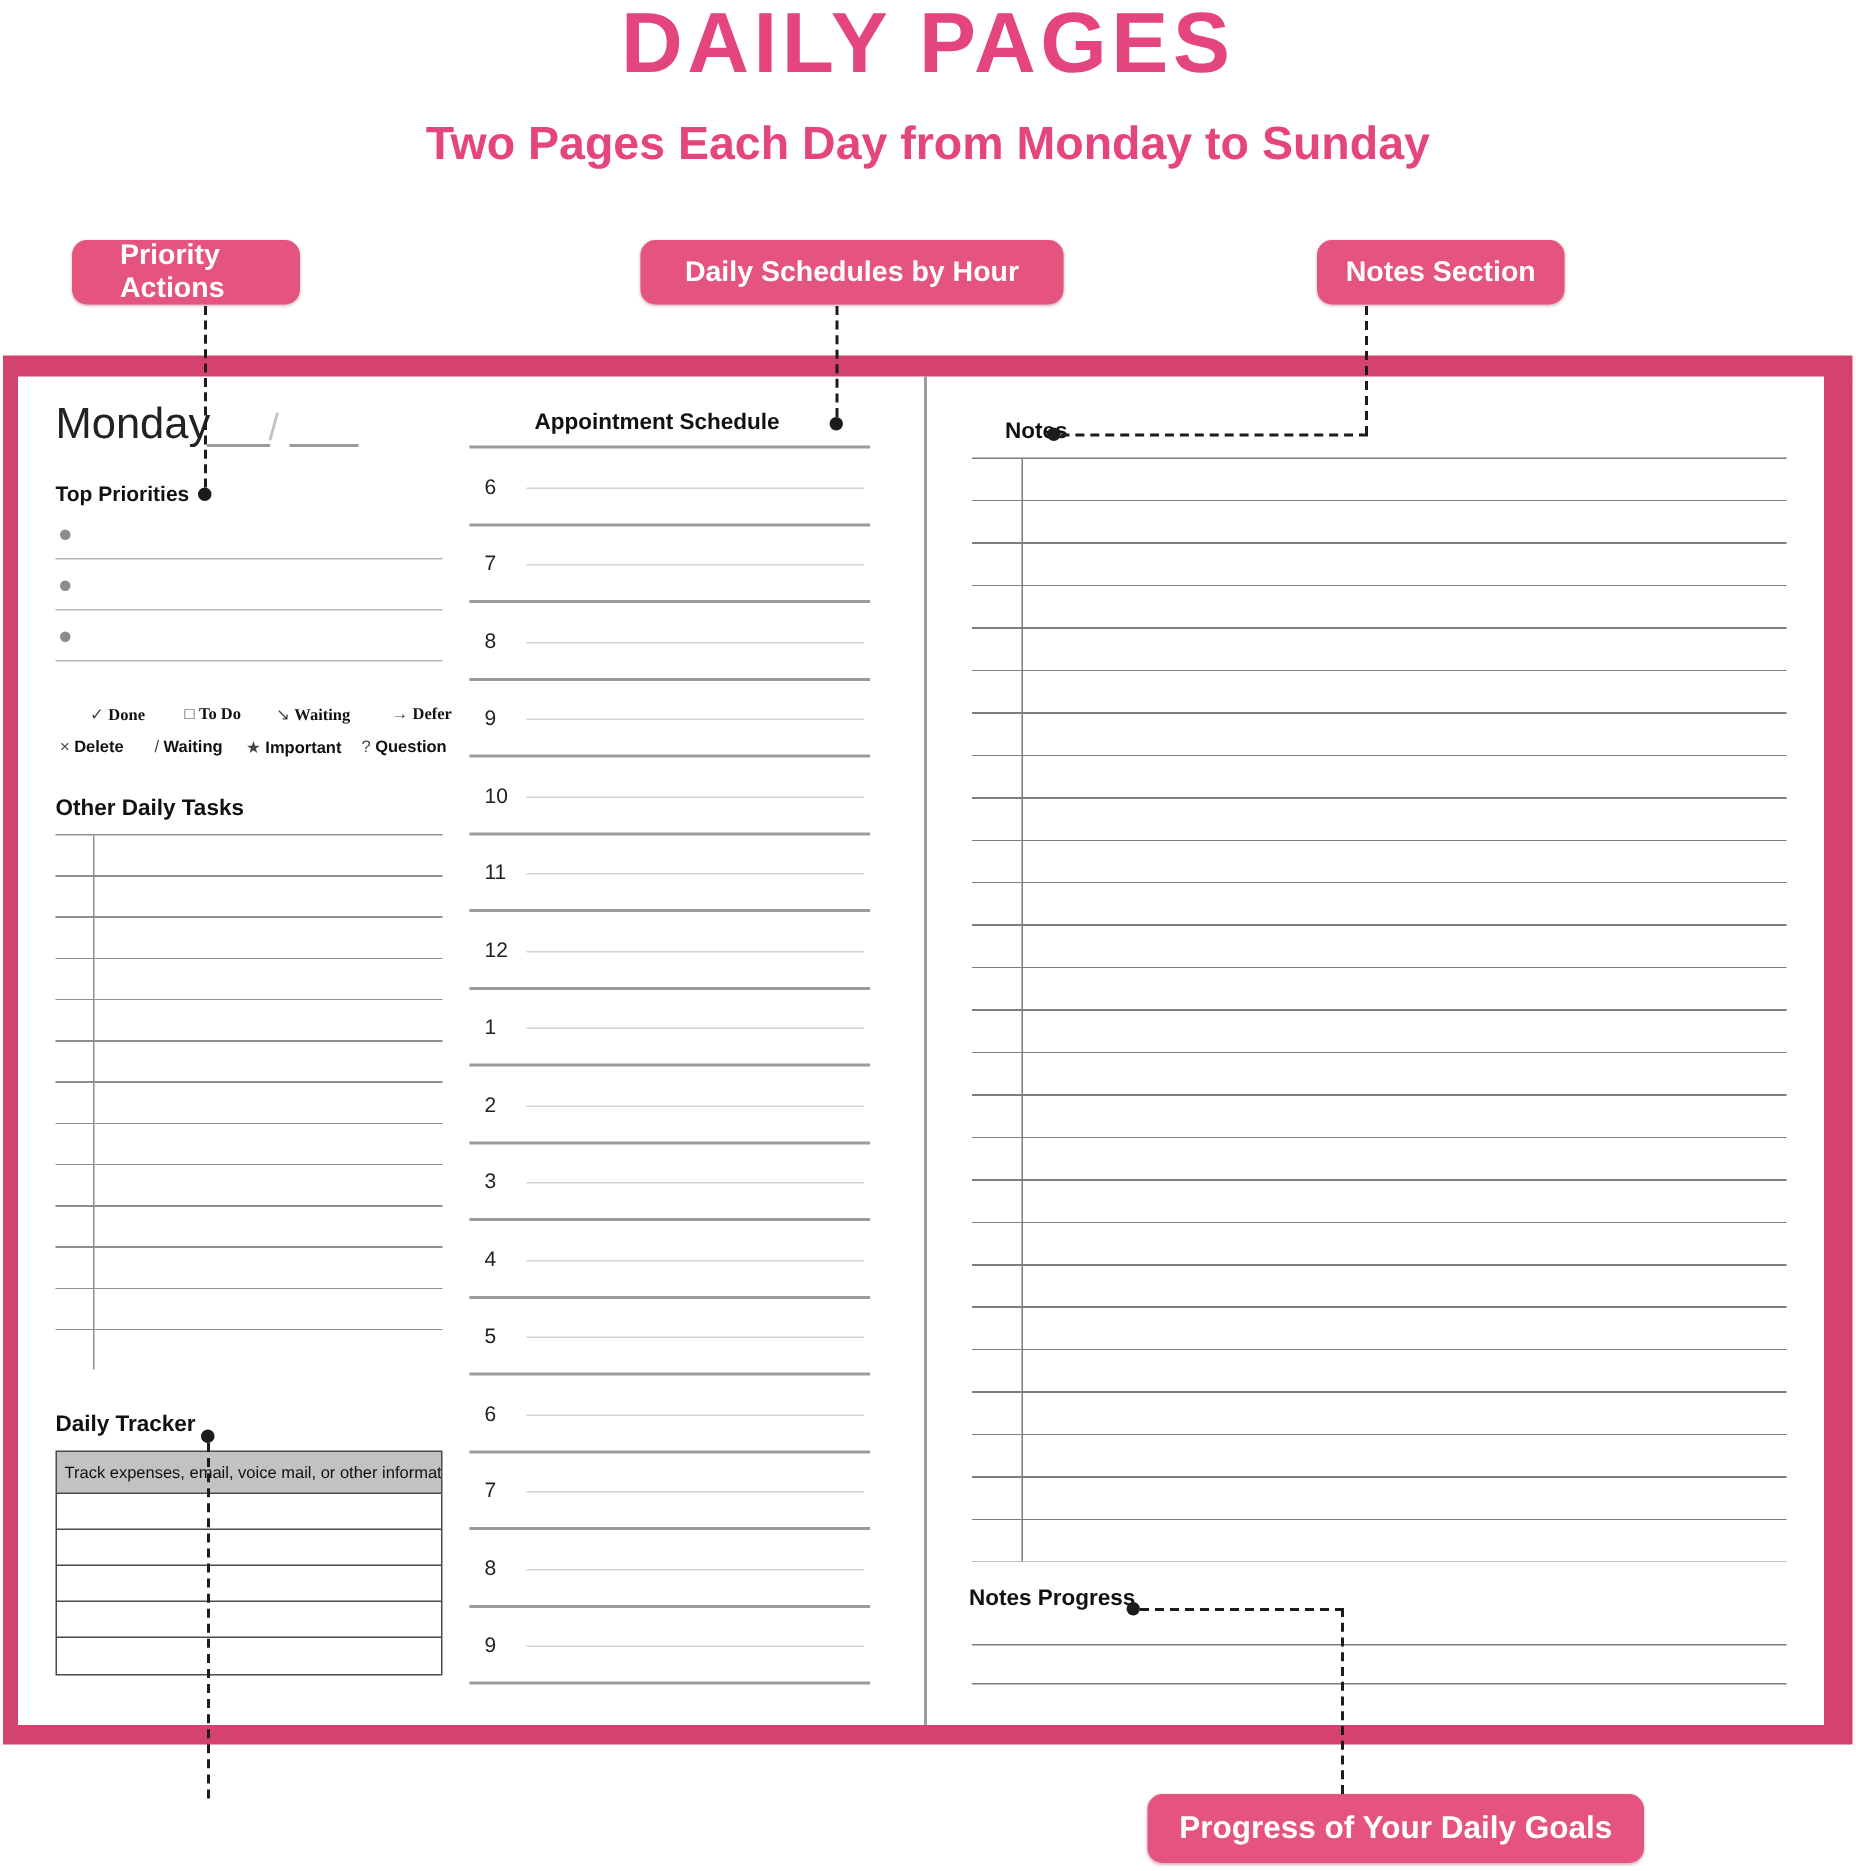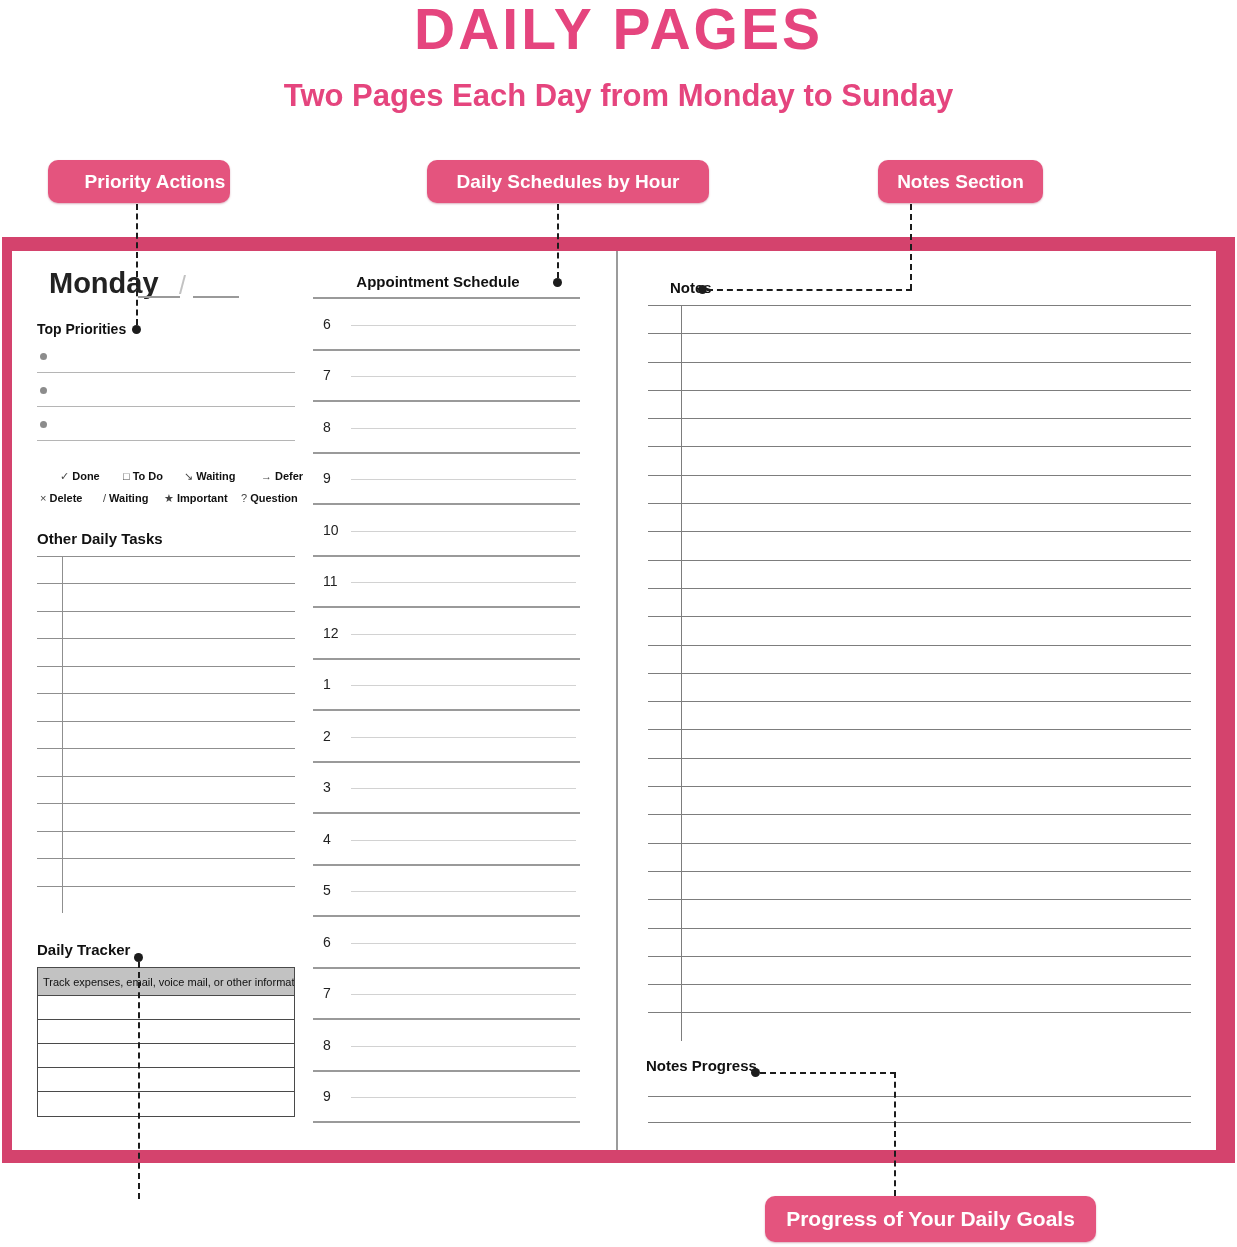--- a/index.html
+++ b/index.html
@@ -16,54 +16,54 @@
   .sub-title{
     position:absolute; top:78px; left:0; right:0; text-align:center;
     font-size:31px; font-weight:700; color:#e5457e;
   }
   
   .callout{
     position:absolute; background:#e4547e; color:#fff; font-weight:700;
     border-radius:10px; display:flex; align-items:center; justify-content:center;
     height:43px; font-size:19px; box-shadow:0 1px 2px rgba(150,30,70,.35);
   }
-  #co-priority{ left:48px;  top:160px; width:182px;padding-left:32px; }
+  #co-priority{ left:48px;  top:160px; width:152px;padding-left:32px; }
   #co-schedule{ left:427px; top:160px; width:282px; }
   #co-notes{    left:878px; top:160px; width:165px; }
   #co-trackers{ left:25px;  top:1199px; width:247px; height:46px; font-size:21px; }
   #co-progress{ left:765px; top:1196px; width:331px; height:46px; font-size:21px; }
   
   .vdash{ position:absolute; width:0; border-left:2px dashed #1c1c1c; z-index:6; }
   .hdash{ position:absolute; height:0; border-top:2px dashed #1c1c1c; z-index:6; }
   .dot{ position:absolute; width:9px; height:9px; border-radius:50%; background:#1c1c1c; z-index:7; }
   
   .frame{
     position:absolute; left:2px; top:237px; width:1233px; height:926px;
     background:#fff; border:solid #d4436d; border-width:14px 19px 13px 10px; z-index:1;
   }
   .page-left{ position:absolute; left:0; top:0; width:604px; height:899px; }
   .spine{ position:absolute; left:604px; top:0; width:2px; height:899px; background:#9b9b9b; }
   .page-right{ position:absolute; left:606px; top:0; width:598px; height:899px; }
   
-  .day-heading{ position:absolute; left:25px; top:16px; font-size:29px; font-weight:700; color:#222;margin-left:12px; }
+  .day-heading{ position:absolute; left:25px; top:16px; font-size:29px; font-weight:400; color:#222; }
   .date-blank{ position:absolute; border-bottom:2px solid #9a9a9a; height:1px; }
   #blank1{ left:126px; top:45px; width:42px; }
   #blank2{ left:181px; top:45px; width:46px; }
   .date-slash{ position:absolute; left:167px; top:20px; font-size:25px; color:#c2c2c2; }
   .section-label{ position:absolute; font-size:15px; font-weight:700; color:#111; }
   #lbl-top-priorities{ left:25px; top:70px; font-size:14px;text-align:right; }
   .priorities{ position:absolute; left:25px; top:88px; width:258px; }
   .priority-row{ position:relative; height:34px; border-bottom:1px solid #b5b5b5; }
   .bullet{ position:absolute; left:3px; top:14px; width:7px; height:7px; border-radius:50%; background:#8c8c8c; }
   .legend{ position:absolute; left:28px; top:219px; width:264px; }
   .legend-row{
     display:grid; grid-template-columns:63px 61px 77px auto;
     font-size:11px; font-weight:700; color:#111; margin-bottom:9px; white-space:nowrap;
   }
-  .legend-row.indent{ padding-left:20px; }
+  .legend-row.indent{ padding-left:20px;font-family:Liberation Serif, serif; }
   .legend-sym{ font-weight:400; color:#444; margin-right:3px; }
   #lbl-tasks{ left:25px; top:279px; }
   .tasks-box{
     position:absolute; left:25px; top:305px; width:258px; height:357px;
     border-top:1px solid #8f8f8f;
     background:repeating-linear-gradient(to bottom, transparent 0, transparent 26.5px, #8f8f8f 26.5px, #8f8f8f 27.5px);
   }
   .tasks-box::before{ content:''; position:absolute; left:25px; top:0; bottom:0; width:1px; background:#8f8f8f; }
   #lbl-tracker{ left:25px; top:690px; }
   .tracker-table{ position:absolute; left:25px; top:716px; width:258px; border:1px solid #4a4a4a; background:#fff; }

